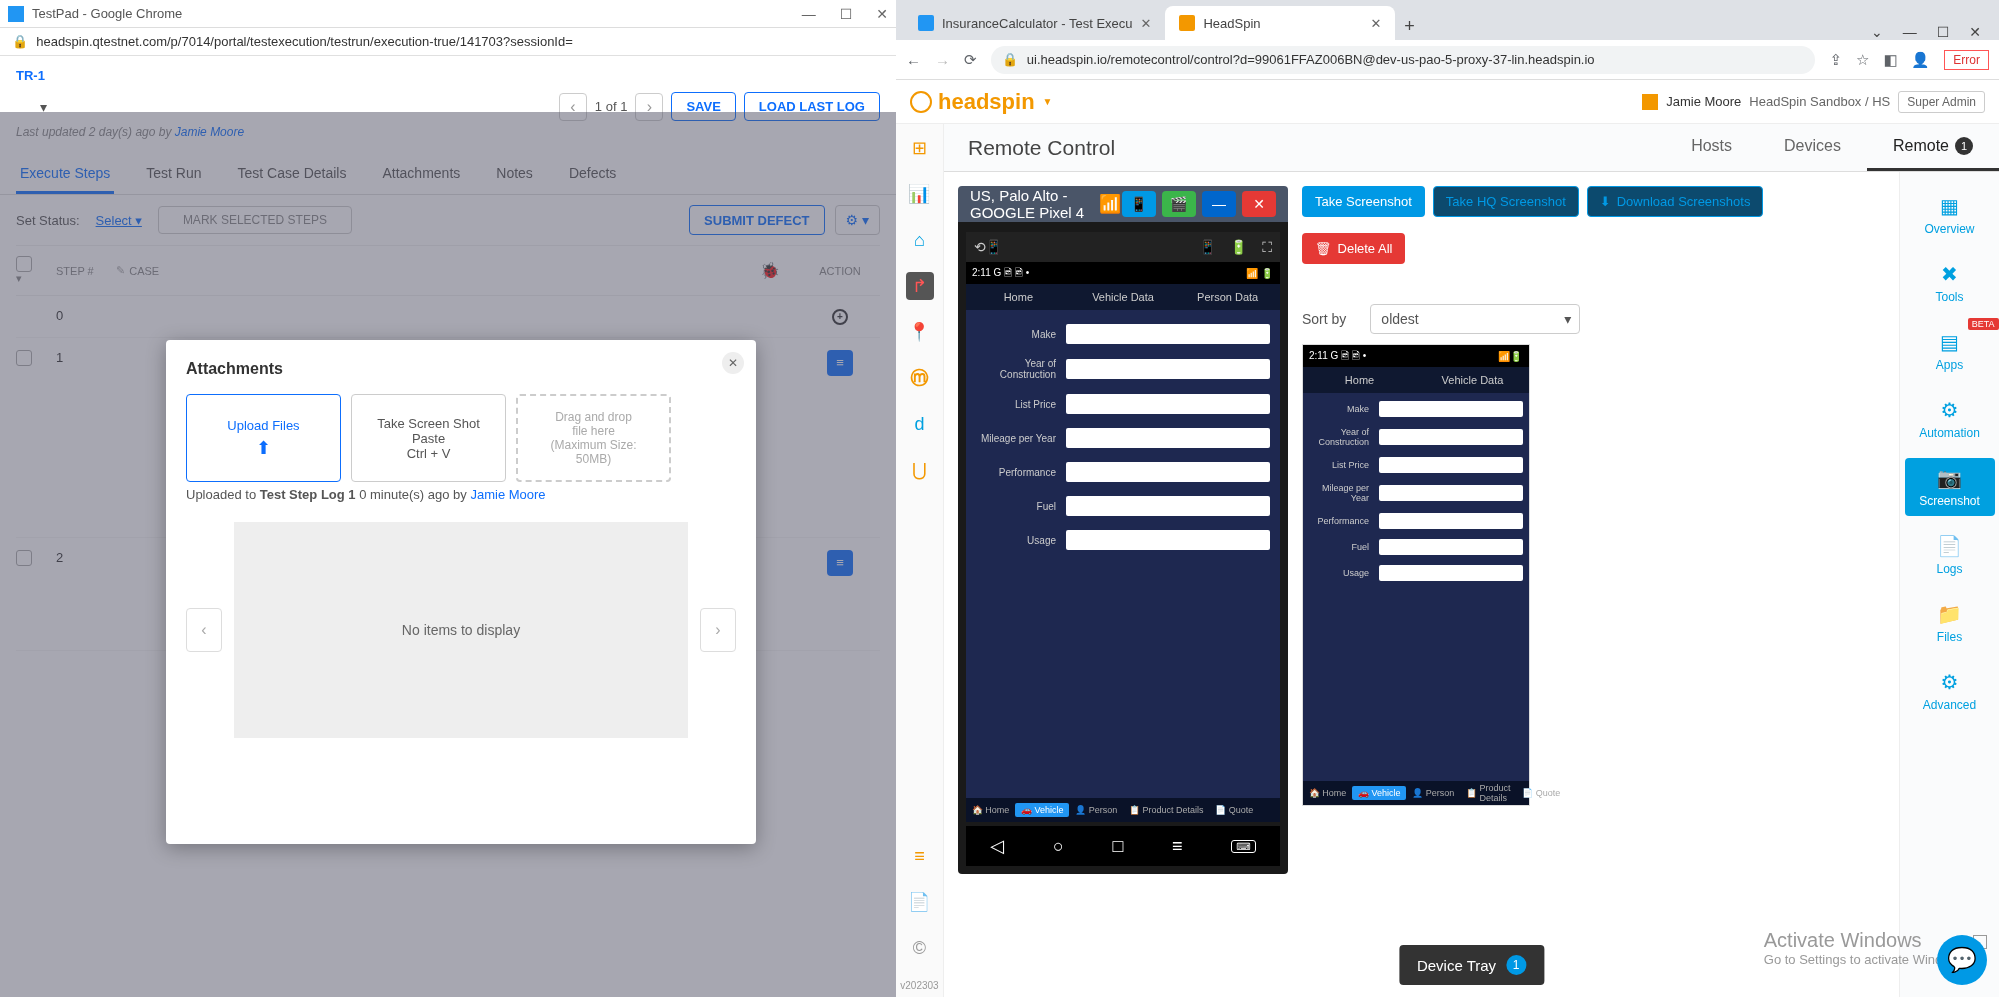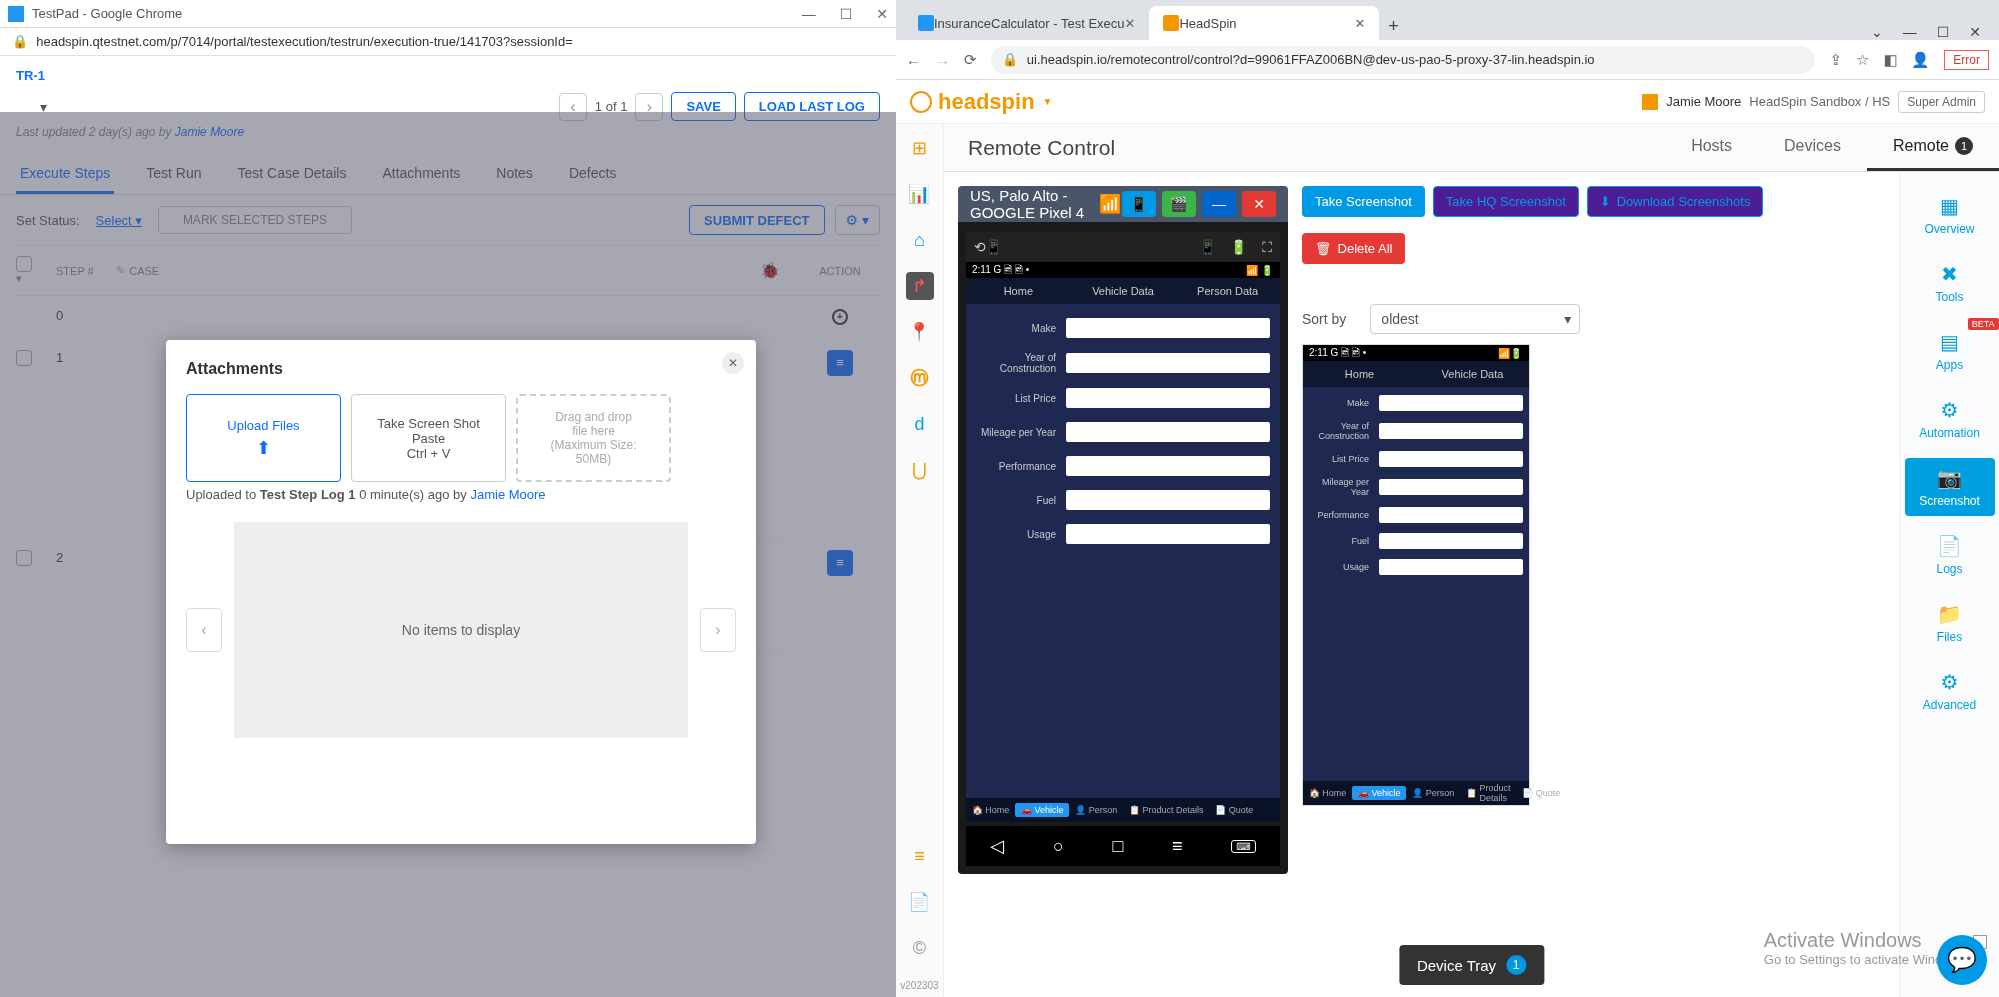--- a/index.html
+++ b/index.html
@@ -69,21 +69,21 @@
 .upload-icon{font-size:18px;margin-top:4px}
 .uploaded-text{font-size:13px;color:#555;margin-top:5px}
 .uploaded-text b{font-weight:700}
 .uploaded-text a{color:#0d6efd}
 .gallery{display:flex;align-items:center;gap:12px;margin-top:20px}
 .gal-arrow{width:36px;height:44px;border:1px solid #ddd;border-radius:4px;display:flex;align-items:center;justify-content:center;color:#aaa;background:#fff}
 .gal-body{flex:1;height:216px;background:#eee;display:flex;align-items:center;justify-content:center;color:#666;font-size:14px}
 
 
 .chrome-tabs{height:40px;background:#dee1e6;display:flex;align-items:flex-end;padding:0 8px}
-.ctab{height:34px;display:flex;align-items:center;padding:0 14px;font-size:13px;color:#444;border-radius:8px 8px 0 0;min-width:230px}
+.ctab{height:34px;display:flex;align-items:center;padding:0 14px;font-size:13px;color:#444;border-radius:8px 8px 0 0;gap:8px;min-width:230px}
 .ctab.active{background:#fff}
 .ctab .favicon{width:16px;height:16px;background:#f39800;border-radius:2px}
 .ctab .favicon.blue{background:#2196f3}
 .ctab .tabx{margin-left:auto;color:#666}
 .newtab{width:28px;height:28px;display:flex;align-items:center;justify-content:center;color:#444;font-size:18px}
 .winbtns{margin-left:auto;display:flex;gap:20px;color:#444;align-items:center;padding-right:10px;font-size:14px}
 .chrome-toolbar{height:40px;background:#fff;border-bottom:1px solid #ddd;display:flex;align-items:center;padding:0 10px;gap:14px;font-size:15px;color:#5f6368}
 .url-field{flex:1;height:28px;background:#f1f3f4;border-radius:14px;display:flex;align-items:center;padding:0 12px;font-size:13px;color:#333}
 .error-badge{border:1px solid #f55;color:#d33;padding:2px 8px;border-radius:0;font-size:12px}
 
@@ -121,38 +121,38 @@
 .dt-btn{width:34px;height:26px;border-radius:4px;display:flex;align-items:center;justify-content:center;color:#fff;font-size:14px}
 .dt-blue{background:#0099e5}
 .dt-green{background:#3bb54a}
 .dt-darkblue{background:#0066cc}
 .dt-red{background:#e53935}
 .wifi-ico{margin-left:10px;font-size:18px}
 
 .device-frame{background:#1a1a1a;padding:10px 8px 8px;border-radius:0 0 4px 4px}
 .device-topbar{height:30px;background:#222;display:flex;align-items:center;justify-content:space-between;padding:0 8px;color:#ccc;font-size:14px}
 .device-screen{background:#1e2850;height:560px;position:relative}
-.ds-status{height:16px;background:#000;color:#fff;font-size:10px;display:flex;align-items:center;padding:0 6px;justify-content:space-between}
+.ds-status{height:22px;background:#000;color:#fff;font-size:10px;display:flex;align-items:center;padding:0 6px;justify-content:space-between}
 .ds-tabs{height:26px;background:#0f1830;display:flex;color:#ccc;font-size:11px}
 .ds-tab{flex:1;display:flex;align-items:center;justify-content:center}
 .ds-form{padding:14px 10px}
 .ds-field{display:flex;align-items:center;margin-bottom:14px}
 .ds-label{width:90px;font-size:10px;color:#ccc;text-align:right;padding-right:10px}
 .ds-input{flex:1;height:20px;background:#fff;border-radius:2px}
 .ds-bottom{position:absolute;bottom:0;left:0;right:0;height:24px;background:#0a1228;display:flex;color:#aaa;font-size:9px;align-items:center}
 .ds-btab{padding:0 6px;display:flex;align-items:center;gap:2px}
 .ds-btab.active{background:#2196f3;color:#fff;border-radius:2px;padding:2px 6px}
 .device-navbar{height:40px;background:#000;display:flex;align-items:center;justify-content:space-around;color:#fff;font-size:18px;margin-top:4px}
 .kbd-ico{border:1px solid #fff;border-radius:3px;padding:0 4px;font-size:10px}
 
 .screenshot-panel{flex:1}
 .ss-buttons{display:flex;gap:8px;flex-wrap:wrap}
 .ss-btn{padding:7px 12px;border-radius:4px;font-size:13px;display:inline-flex;align-items:center;gap:6px;border:1px solid transparent}
 .ss-primary{background:#0099e5;color:#fff}
-.ss-outline{border-color:#0099e5;color:#0099e5;background:#4c1d95}
+.ss-outline{border-color:#0099e5;color:#0099e5;background:#0c4a6e}
 .ss-danger{background:#e53935;color:#fff}
 .ss-sort{display:flex;align-items:center;gap:24px;margin-top:40px;font-size:14px;color:#555}
 .ss-select{border:1px solid #ccc;border-radius:4px;padding:6px 30px 6px 10px;font-size:14px;background:#fff;position:relative;width:210px}
 .ss-thumb{margin-top:10px;width:228px;border:1px solid #ddd;position:relative}
 .thumb-actions{position:absolute;top:22px;right:6px;display:flex}
 .ta-btn{width:24px;height:24px;display:flex;align-items:center;justify-content:center;color:#fff;font-size:12px}
 
 .device-tray{position:absolute;bottom:12px;left:50%;transform:translateX(-50%);background:#333;color:#fff;padding:10px 18px;border-radius:4px;font-size:15px;display:flex;align-items:center;gap:10px}
 .tray-badge{background:#0099e5;color:#fff;border-radius:50%;width:20px;height:20px;display:inline-flex;align-items:center;justify-content:center;font-size:12px}
 

